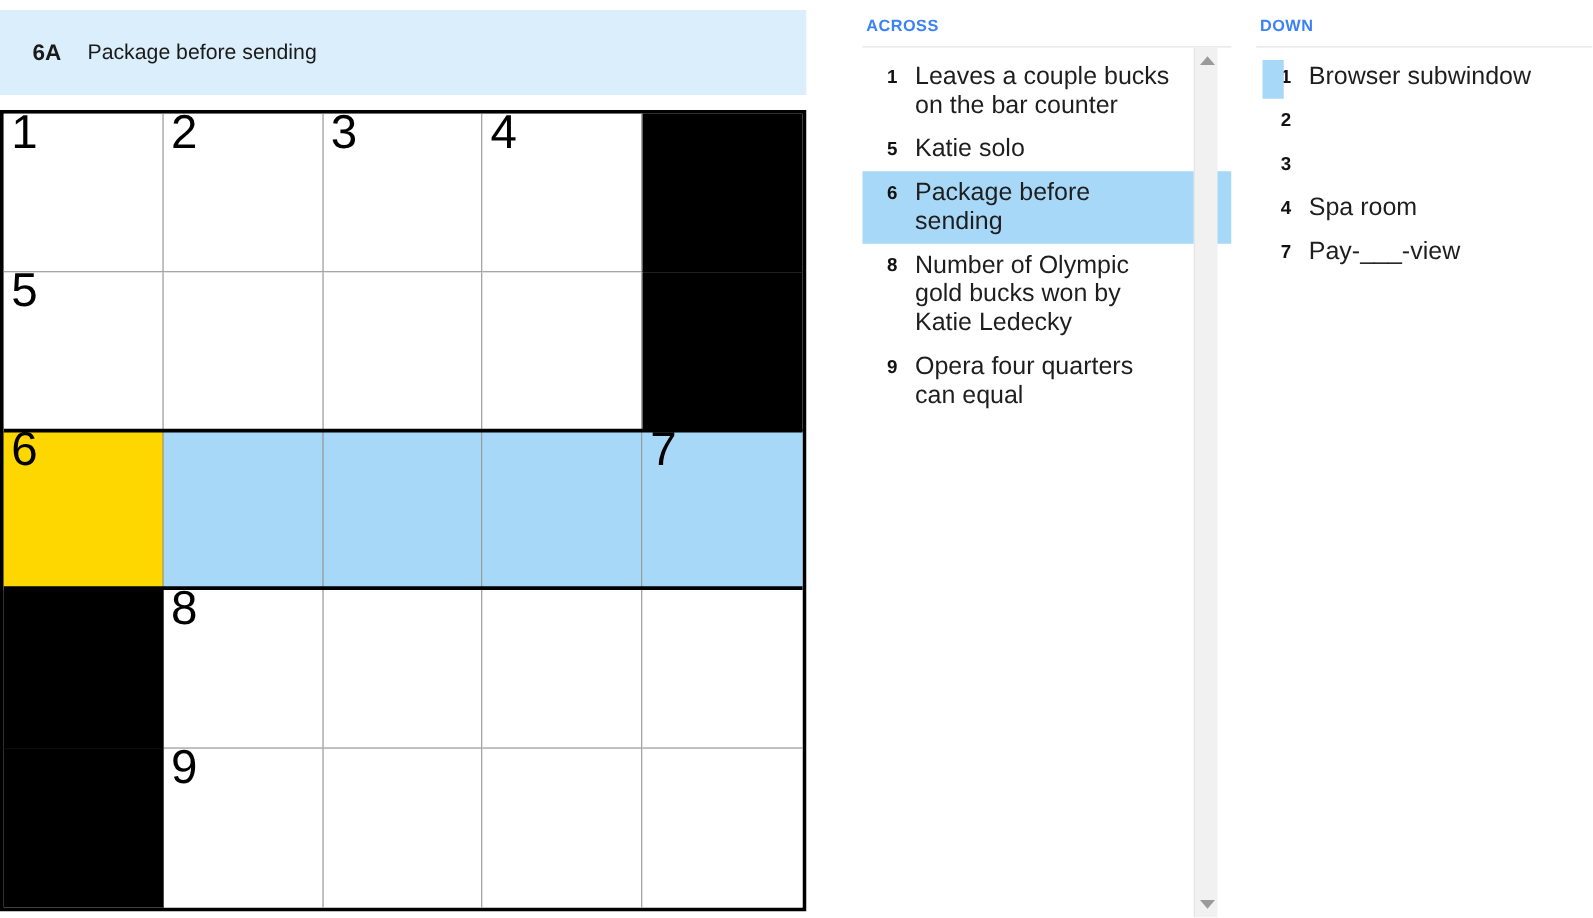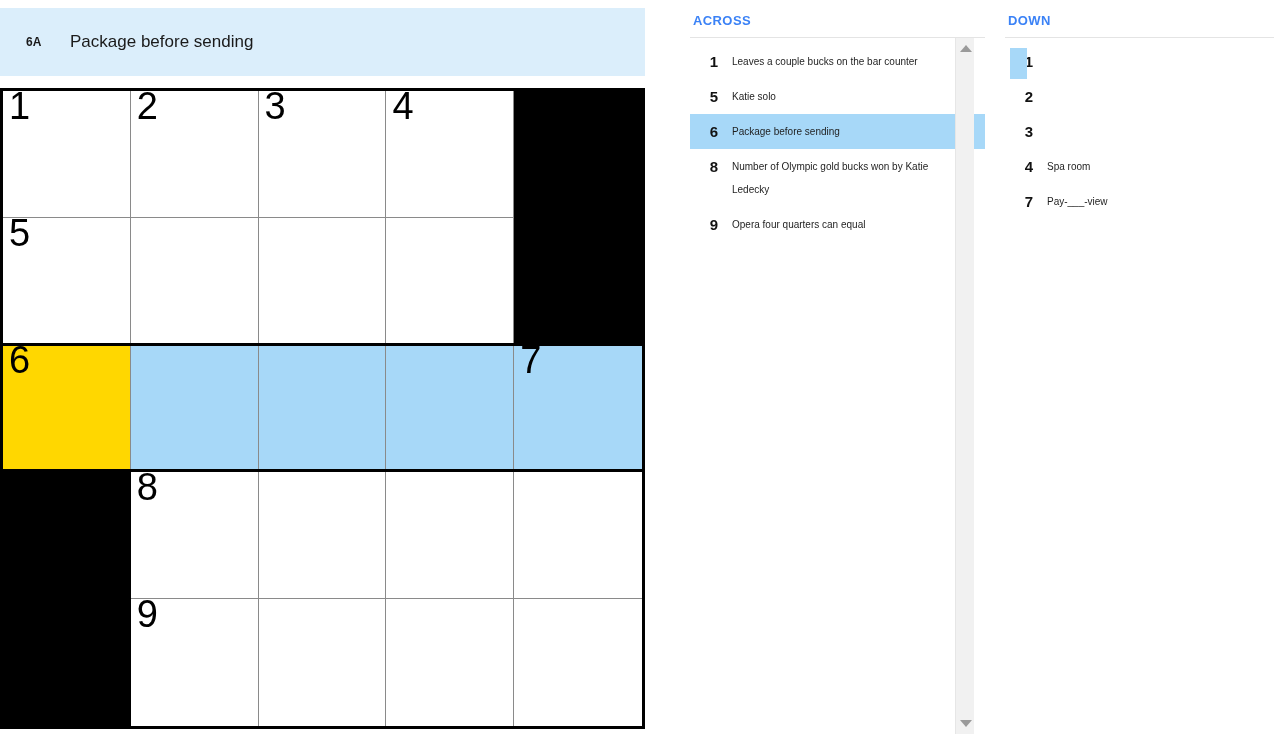--- a/index.html
+++ b/index.html
@@ -15,21 +15,21 @@
   
   .clue-bar {
     position: absolute;
     left: 0; top: 8px;
     width: 645px; height: 68px;
     background: #dbeefb;
     display: flex;
     align-items: center;
   }
   .clue-bar-num {
-    font-size: 12px;
+    font-size: 18px;
     font-weight: bold;
     color: #1a1a1a;
     margin-left: 26px;
     width: 40px;
   }
   .clue-bar-text {
     font-size: 17px;
     color: #1a1a1a;
     margin-left: 4px;
   }
@@ -122,21 +122,21 @@
     width: 42px;
     text-align: right;
     padding-right: 14px;
     font-size: 15px;
     font-weight: bold;
     color: #121212;
     line-height: 23px;
   }
   .clue-txt {
     flex: 1 1 auto;
-    font-size: 10px;
+    font-size: 20px;
     line-height: 23px;
     color: #1e1e1e;
   }
 
   
   .col-across .clue-txt { max-width: 205px; }
   .col-down   .clue-txt { max-width: 200px; }
 
   
   .scrollbar {
@@ -265,20 +265,21 @@
           </div>
       </div>
     </div>
 
     <div class="col-down">
       <div class="list-title">DOWN</div>
       <div class="list-rule"></div>
       <div class="clue-scroll" id="down-list">
           <div class="clue-row marked">
             <span class="clue-num">1</span>
+            <span class="clue-txt">Browser subwindow</span>
           </div>
           <div class="clue-row">
             <span class="clue-num">2</span>
           </div>
           <div class="clue-row">
             <span class="clue-num">3</span>
           </div>
           <div class="clue-row">
             <span class="clue-num">4</span>
             <span class="clue-txt">Spa room</span>

